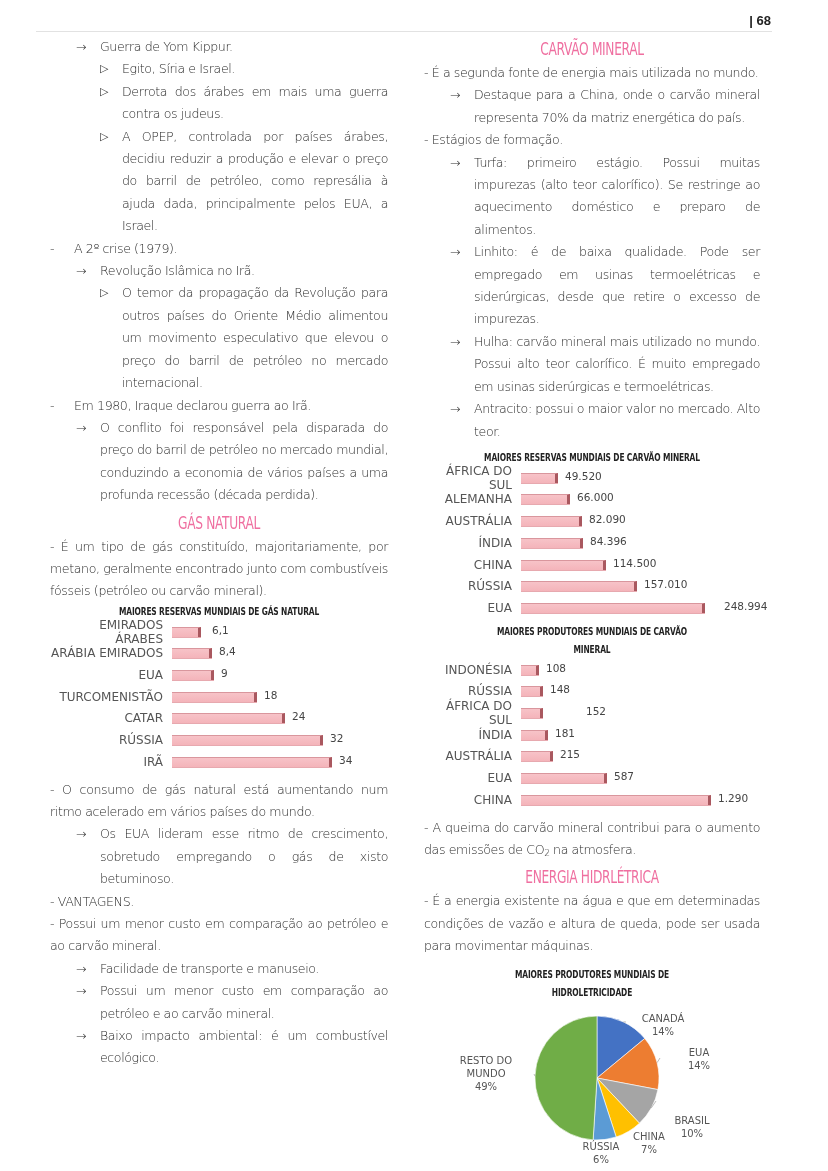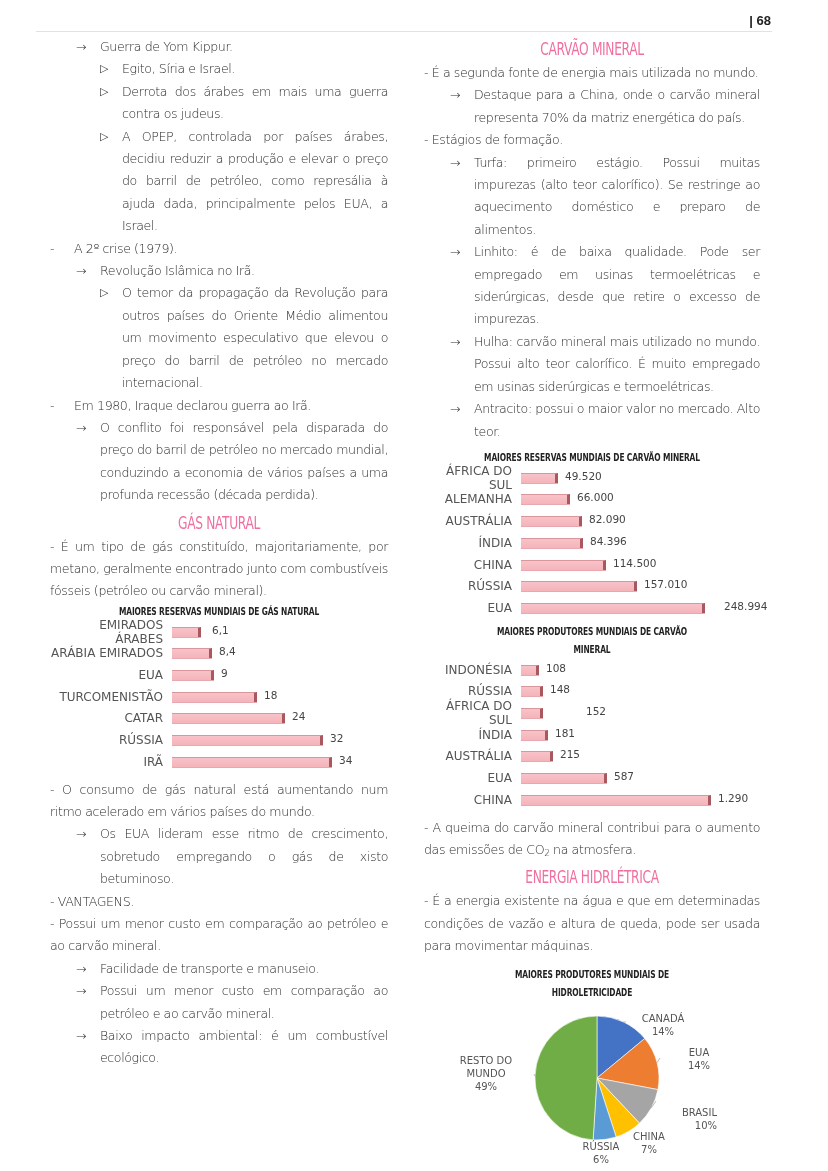--- a/index.html
+++ b/index.html
@@ -333,21 +333,21 @@
           <path d="M173,76 L192.16,134.97 A62,62 0 0 1 169.11,137.88 Z" fill="#5b9bd5" stroke="#ffffff" stroke-width="0.6"></path>
           <path d="M173,76 L169.11,137.88 A62,62 0 0 1 173.00,14.00 Z" fill="#70ad47" stroke="#ffffff" stroke-width="0.6"></path>
           <polyline points="111.0,74.1 110,72" stroke="#aaaaaa" stroke-width="0.8" fill="none"></polyline>
         </svg>
     <div class="pie-label" style="left: 214px; top: 10px; width: 50px;">
           <div>CANADÁ</div>
           <div>14%</div>
         </div><div class="pie-label" style="left: 250px; top: 44px; width: 50px;">
           <div>EUA</div>
           <div>14%</div>
-        </div><div class="pie-label" style="left: 243px; top: 104px; width: 50px; text-align: right;">
+        </div><div class="pie-label" style="left: 243px; top: 112px; width: 50px;">
           <div>BRASIL</div>
           <div>10%</div>
         </div><div class="pie-label" style="left: 200px; top: 128px; width: 50px;">
           <div>CHINA</div>
           <div>7%</div>
         </div><div class="pie-label" style="left: 152px; top: 138px; width: 50px;">
           <div>RÚSSIA</div>
           <div>6%</div>
         </div><div class="pie-label" style="left: 32px; top: 52px; width: 60px;">
           <div>RESTO DO MUNDO</div>

